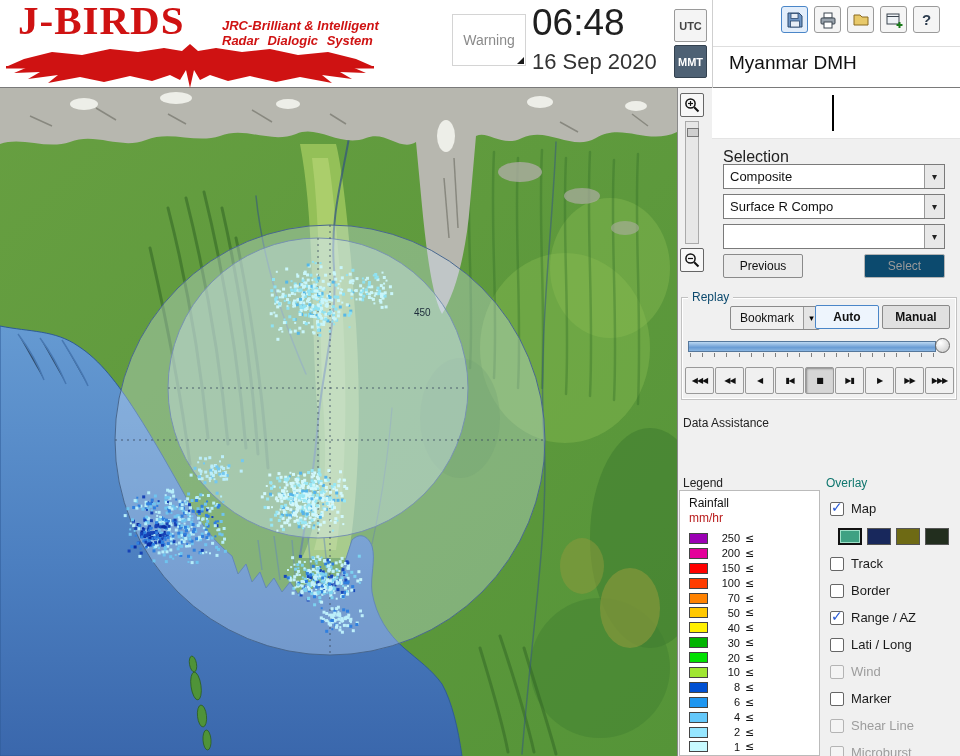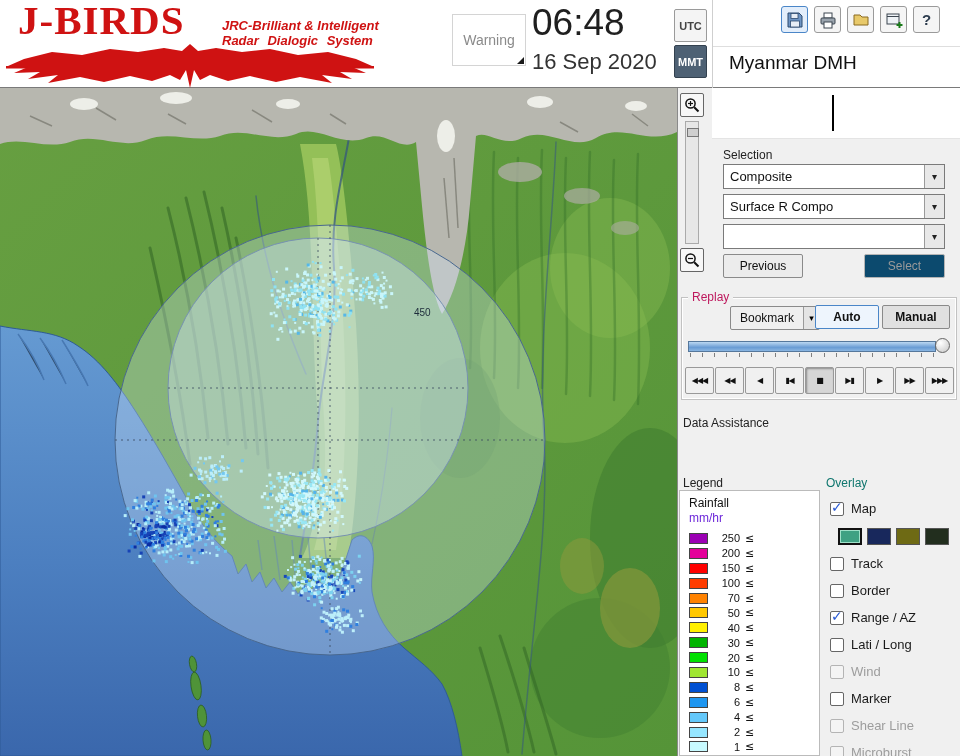--- a/index.html
+++ b/index.html
@@ -47,35 +47,35 @@
             border-radius:2px;display:flex;align-items:center;justify-content:center;padding:0;}
   #zoom-in{top:5px;}  #zoom-out{top:160px;}
   #zoom-track{position:absolute;left:7px;top:33px;width:14px;height:123px;background:#e7e7e7;
               border:1px solid #aaa;box-sizing:border-box;}
   #zoom-thumb{position:absolute;left:1px;top:6px;width:10px;height:7px;background:#cfcfcf;border:1px solid #777;}
 
   #query-box{position:absolute;left:34px;top:0;width:249px;height:50px;background:#fff;
              border-bottom:1px solid #e4e4e4;}
   #text-caret{position:absolute;left:120px;top:7px;width:2px;height:36px;background:#000;}
 
-  #selection-label{position:absolute;left:45px;top:60px;font-size:12px;color:#222;}
+  #selection-label{position:absolute;left:45px;top:60px;font-size:16px;color:#222;}
   #dropdown-stack{position:absolute;left:45px;top:76px;width:222px;}
   .dd{position:relative;height:23px;margin-bottom:5px;background:#fff;border:1px solid #7a7a7a;box-sizing:content-box;}
   .dd-value{position:absolute;left:6px;top:4px;font-size:13px;color:#111;white-space:nowrap;}
   .dd-arrow{position:absolute;right:0;top:0;width:19px;height:100%;background:#e8e8e8;border-left:1px solid #9a9a9a;
             font-size:10px;color:#222;display:flex;align-items:center;justify-content:center;
             font-family:"DejaVu Sans",sans-serif;}
   #previous-btn{position:absolute;left:45px;top:166px;width:80px;height:24px;background:#ececec;
                 border:1px solid #8a8a8a;border-radius:2px;font-size:12px;color:#111;}
   #select-btn{position:absolute;left:186px;top:166px;width:81px;height:24px;background:#0c4a6e;
               border:1px solid #b4b4b4;border-radius:2px;font-size:12px;color:#9a9a9a;}
 
   #replay-group{position:absolute;left:3px;top:209px;width:276px;height:103px;border:1px solid #c2c2c2;
                 box-shadow:inset 0 0 0 1px #fff;box-sizing:border-box;}
-  #replay-label{position:absolute;left:6px;top:-8px;background:#f0f0f0;padding:0 4px;font-size:12px;color:#be185d;}
+  #replay-label{position:absolute;left:6px;top:-8px;background:#f0f0f0;padding:0 4px;font-size:12px;color:#0c4a6e;}
   #bookmark-btn{position:absolute;left:48px;top:8px;height:22px;display:flex;align-items:stretch;
                 border:1px solid #8a8a8a;background:#efefef;border-radius:2px;overflow:hidden;}
   .bm-main{display:flex;align-items:center;padding:0 9px;font-size:12px;color:#111;}
   .bm-arrow{display:flex;align-items:center;justify-content:center;width:15px;border-left:1px solid #9a9a9a;
             background:#e4e4e4;font-size:9px;font-family:"DejaVu Sans",sans-serif;}
   #auto-btn{position:absolute;left:133px;top:7px;width:64px;height:24px;background:#eef5fd;
             border:1px solid #4a86c8;font-size:12px;font-weight:bold;color:#111;border-radius:2px;}
   #manual-btn{position:absolute;left:200px;top:7px;width:68px;height:24px;background:#e0e0e0;
               border:1px solid #8a8a8a;font-size:12px;font-weight:bold;color:#111;border-radius:2px;}
   #replay-slider{position:absolute;left:6px;top:39px;width:262px;height:22px;}
@@ -96,21 +96,21 @@
   .da-btn{position:relative;width:87px;height:26px;font-size:12px;color:#111;border:1px solid #8a8a8a;
           background:#efefef;border-radius:2px;}
   .da-btn.active{background:#fbfbfb;}
   .da-btn.pressed{background:#c9c9c9;color:#333;box-shadow:inset 1px 1px 2px rgba(0,0,0,.25);}
 
   #legend-label{position:absolute;left:5px;top:388px;font-size:12px;color:#222;}
   #overlay-label{position:absolute;left:148px;top:388px;font-size:12px;color:#0f766e;}
   #legend-panel{position:absolute;left:1px;top:402px;width:141px;height:266px;background:#fff;
                 border:1px solid #bbb;box-sizing:border-box;overflow:hidden;}
   #legend-title1{position:absolute;left:9px;top:5px;font-size:12px;color:#111;}
-  #legend-title2{position:absolute;left:9px;top:20px;font-size:12px;color:#6d28d9;}
+  #legend-title2{position:absolute;left:9px;top:20px;font-size:12px;color:#b91c1c;}
   #legend-rows{position:absolute;left:9px;top:40px;right:4px;}
   .lg-row{display:flex;align-items:center;height:14.9px;}
   .lg-swatch{width:19px;height:11px;border:1px solid #444;margin-right:6px;flex:none;box-sizing:border-box;}
   .lg-val{width:26px;text-align:right;font-size:11px;color:#111;}
   .lg-le{margin-left:5px;font-size:11px;color:#111;font-family:"DejaVu Sans",sans-serif;}
 
   #overlay-panel{position:absolute;left:146px;top:402px;width:137px;height:266px;overflow:hidden;padding-top:5px;box-sizing:border-box;}
   .ov-row{display:flex;align-items:center;height:27px;padding-left:6px;}
   .ov-check{width:14px;height:14px;background:#fff;border:1px solid #666;border-radius:2px;
             position:relative;margin-right:7px;flex:none;box-sizing:border-box;}

